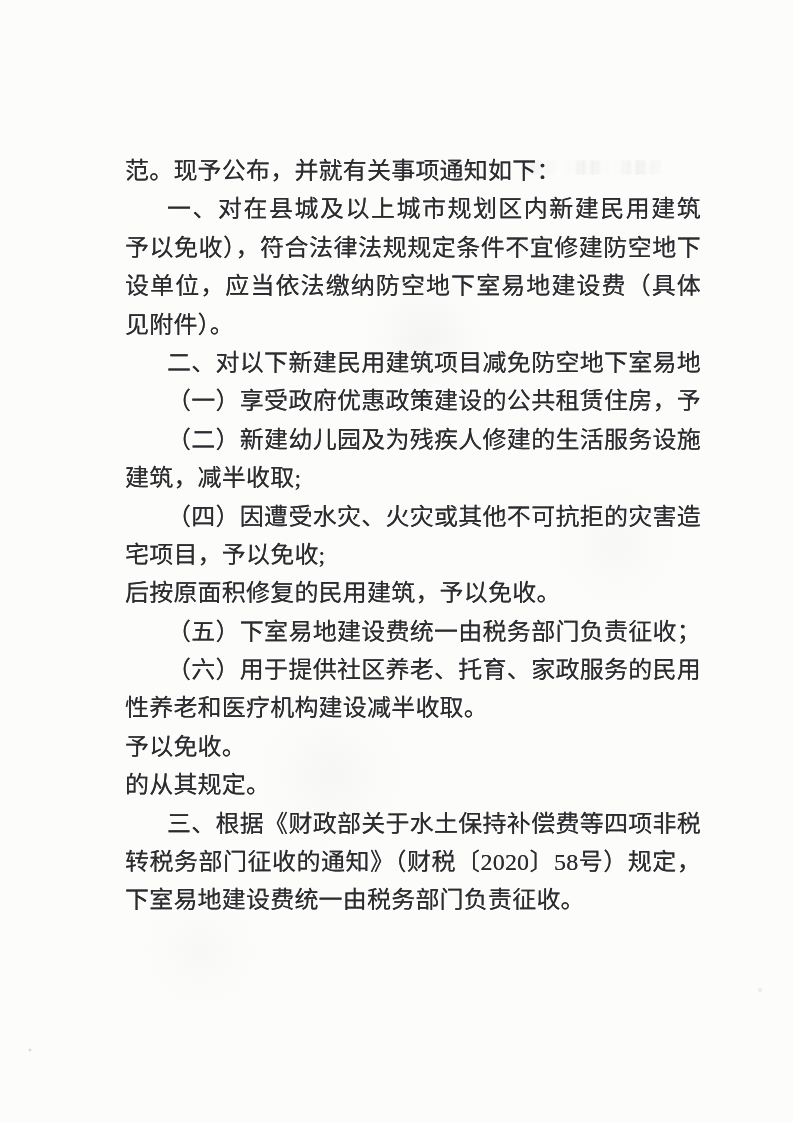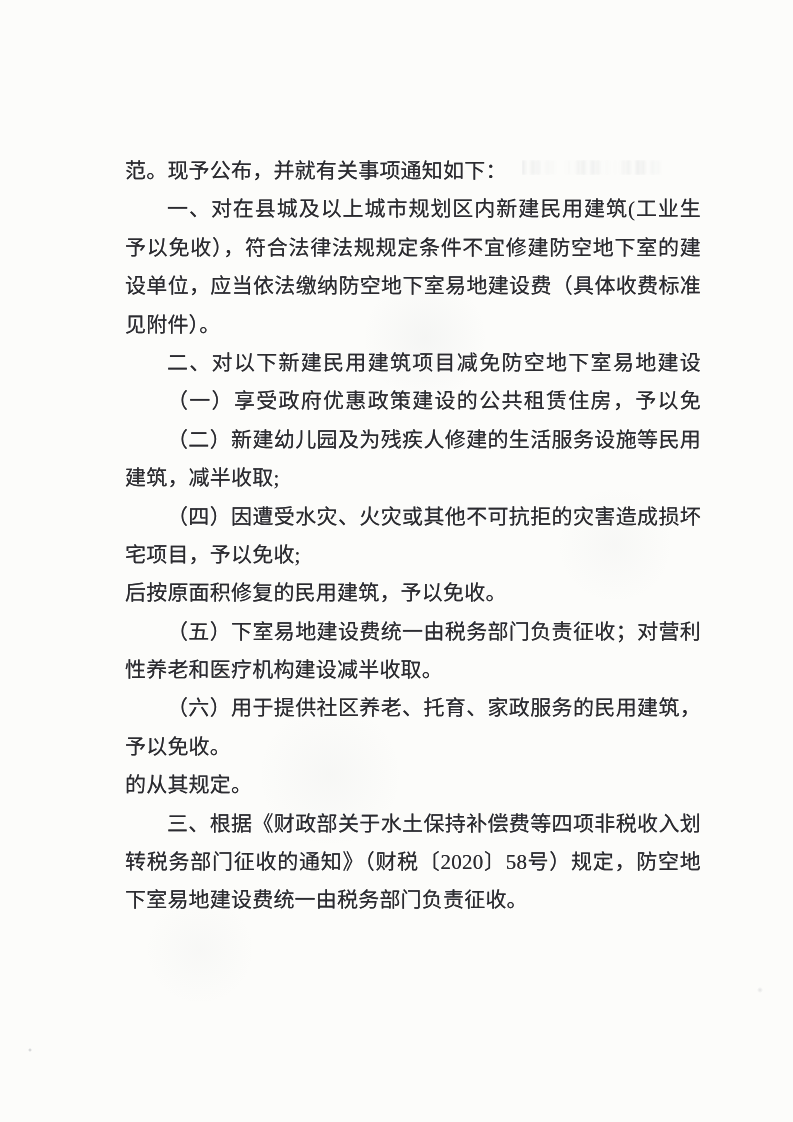--- a/index.html
+++ b/index.html
@@ -21,21 +21,21 @@
       radial-gradient(circle at 30px 1050px, rgba(95,100,110,0.35), transparent 2px),
       radial-gradient(circle at 760px 990px, rgba(110,115,125,0.18), transparent 3px);
     overflow: hidden;
     font-family: "Liberation Serif", "DejaVu Serif", serif;
   }
   .body-text {
     position: absolute;
     left: 125px;
     top: 152px;
     width: 576px;
-    font-size: 21px;
+    font-size: 24px;
     color: #2b2b30;
     text-shadow: 0 0 0.6px rgba(43,43,48,0.8);
   }
   .line {
     height: 38.4px;
     line-height: 38.4px;
     white-space: nowrap;
     text-align: left;
     letter-spacing: 0.2px;
   }
@@ -82,21 +82,21 @@
       <div class="line justify">设单位，应当依法缴纳防空地下室易地建设费（具体收费标准</div>
       <div class="line">见附件）。</div>
       <div class="line indent justify">二、对以下新建民用建筑项目减免防空地下室易地建设费:</div>
       <div class="line indent justify">（一）享受政府优惠政策建设的公共租赁住房，予以免收;</div>
       <div class="line indent justify">（二）新建幼儿园及为残疾人修建的生活服务设施等民用</div>
       <div class="line">建筑，减半收取;</div>
       <div class="line indent justify">（四）因遭受水灾、火灾或其他不可抗拒的灾害造成损坏</div>
       <div class="line">宅项目，予以免收;</div>
       <div class="line">后按原面积修复的民用建筑，予以免收。</div>
       <div class="line indent justify">（五）下室易地建设费统一由税务部门负责征收；对营利</div>
+      <div class="line indent justify">（六）用于提供社区养老、托育、家政服务的民用建筑，</div>
       <div class="line">性养老和医疗机构建设减半收取。</div>
-      <div class="line indent justify">（六）用于提供社区养老、托育、家政服务的民用建筑，</div>
       <div class="line">予以免收。</div>
       <div class="line">的从其规定。</div>
       <div class="line indent justify">三、根据《财政部关于水土保持补偿费等四项非税收入划</div>
       <div class="line justify">转税务部门征收的通知》（财税〔2020〕58号）规定，防空地</div>
       <div class="line">下室易地建设费统一由税务部门负责征收。</div>
     </div>
 </div>
 
 </body></html>

